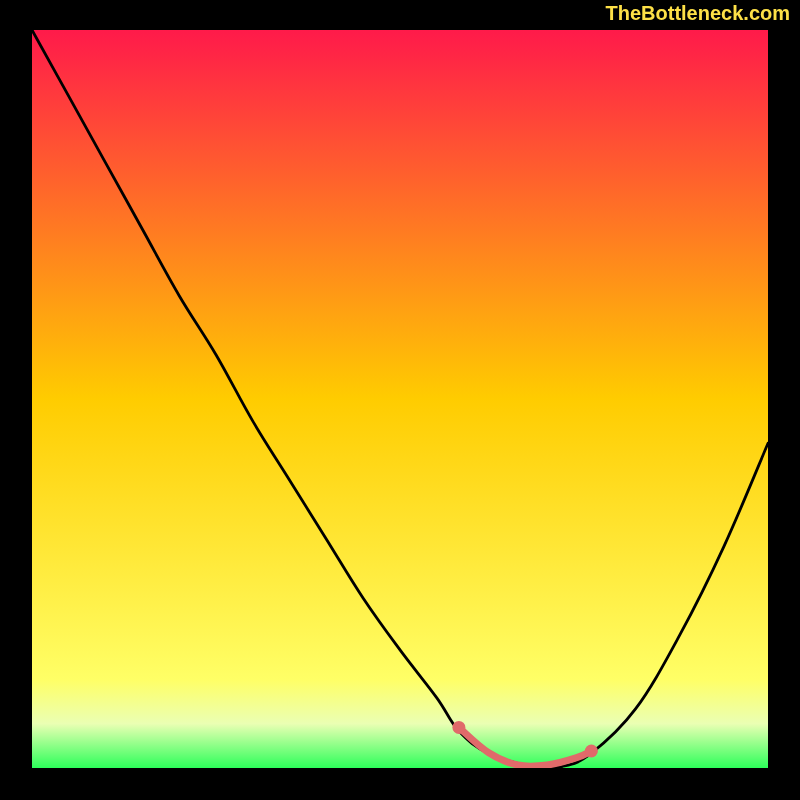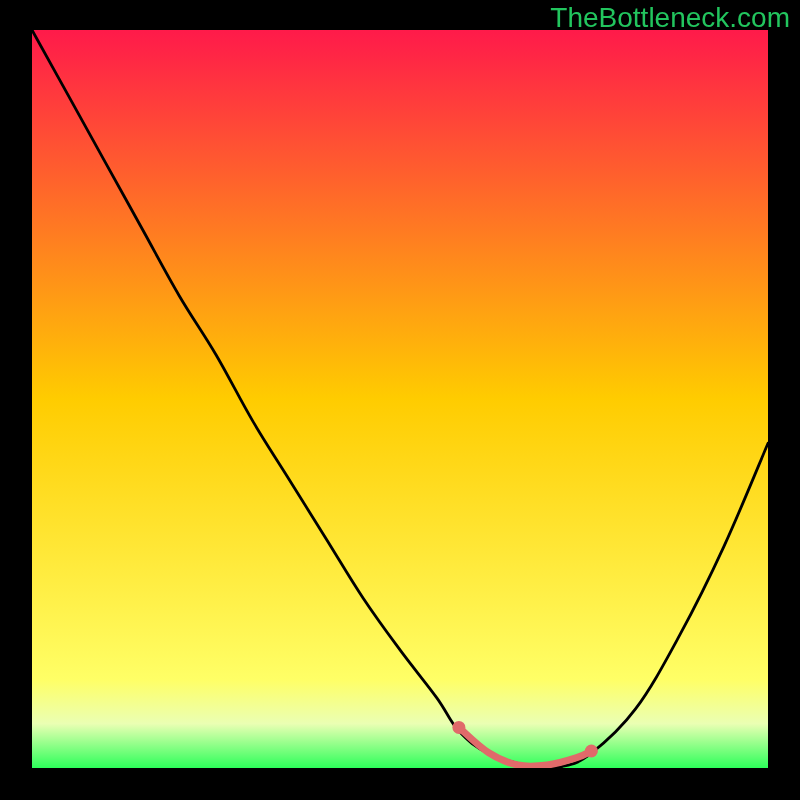--- a/index.html
+++ b/index.html
@@ -14,23 +14,23 @@
   .container {
     position: relative;
     width: 800px;
     height: 800px;
     background: #000;
   }
   .watermark {
     position: absolute;
     top: 2px;
     right: 10px;
-    color: #22c55e;
-    font-size: 28px;
-    font-weight: 400;
+    color: #fde047;
+    font-size: 20px;
+    font-weight: 700;
     z-index: 10;
   }
   .plot-area {
     position: absolute;
     left: 32px;
     top: 30px;
     width: 736px;
     height: 738px;
   }
   .plot-area svg {

